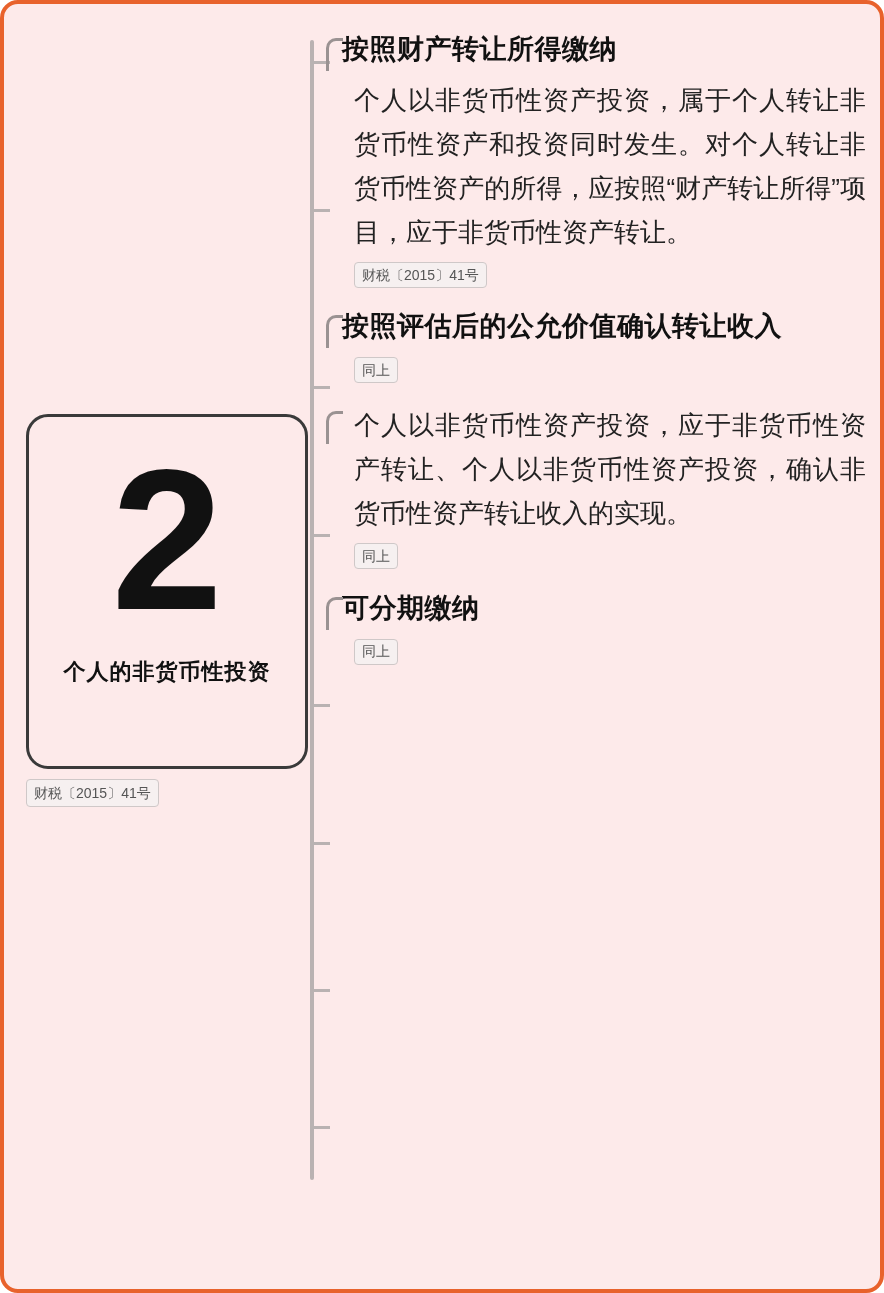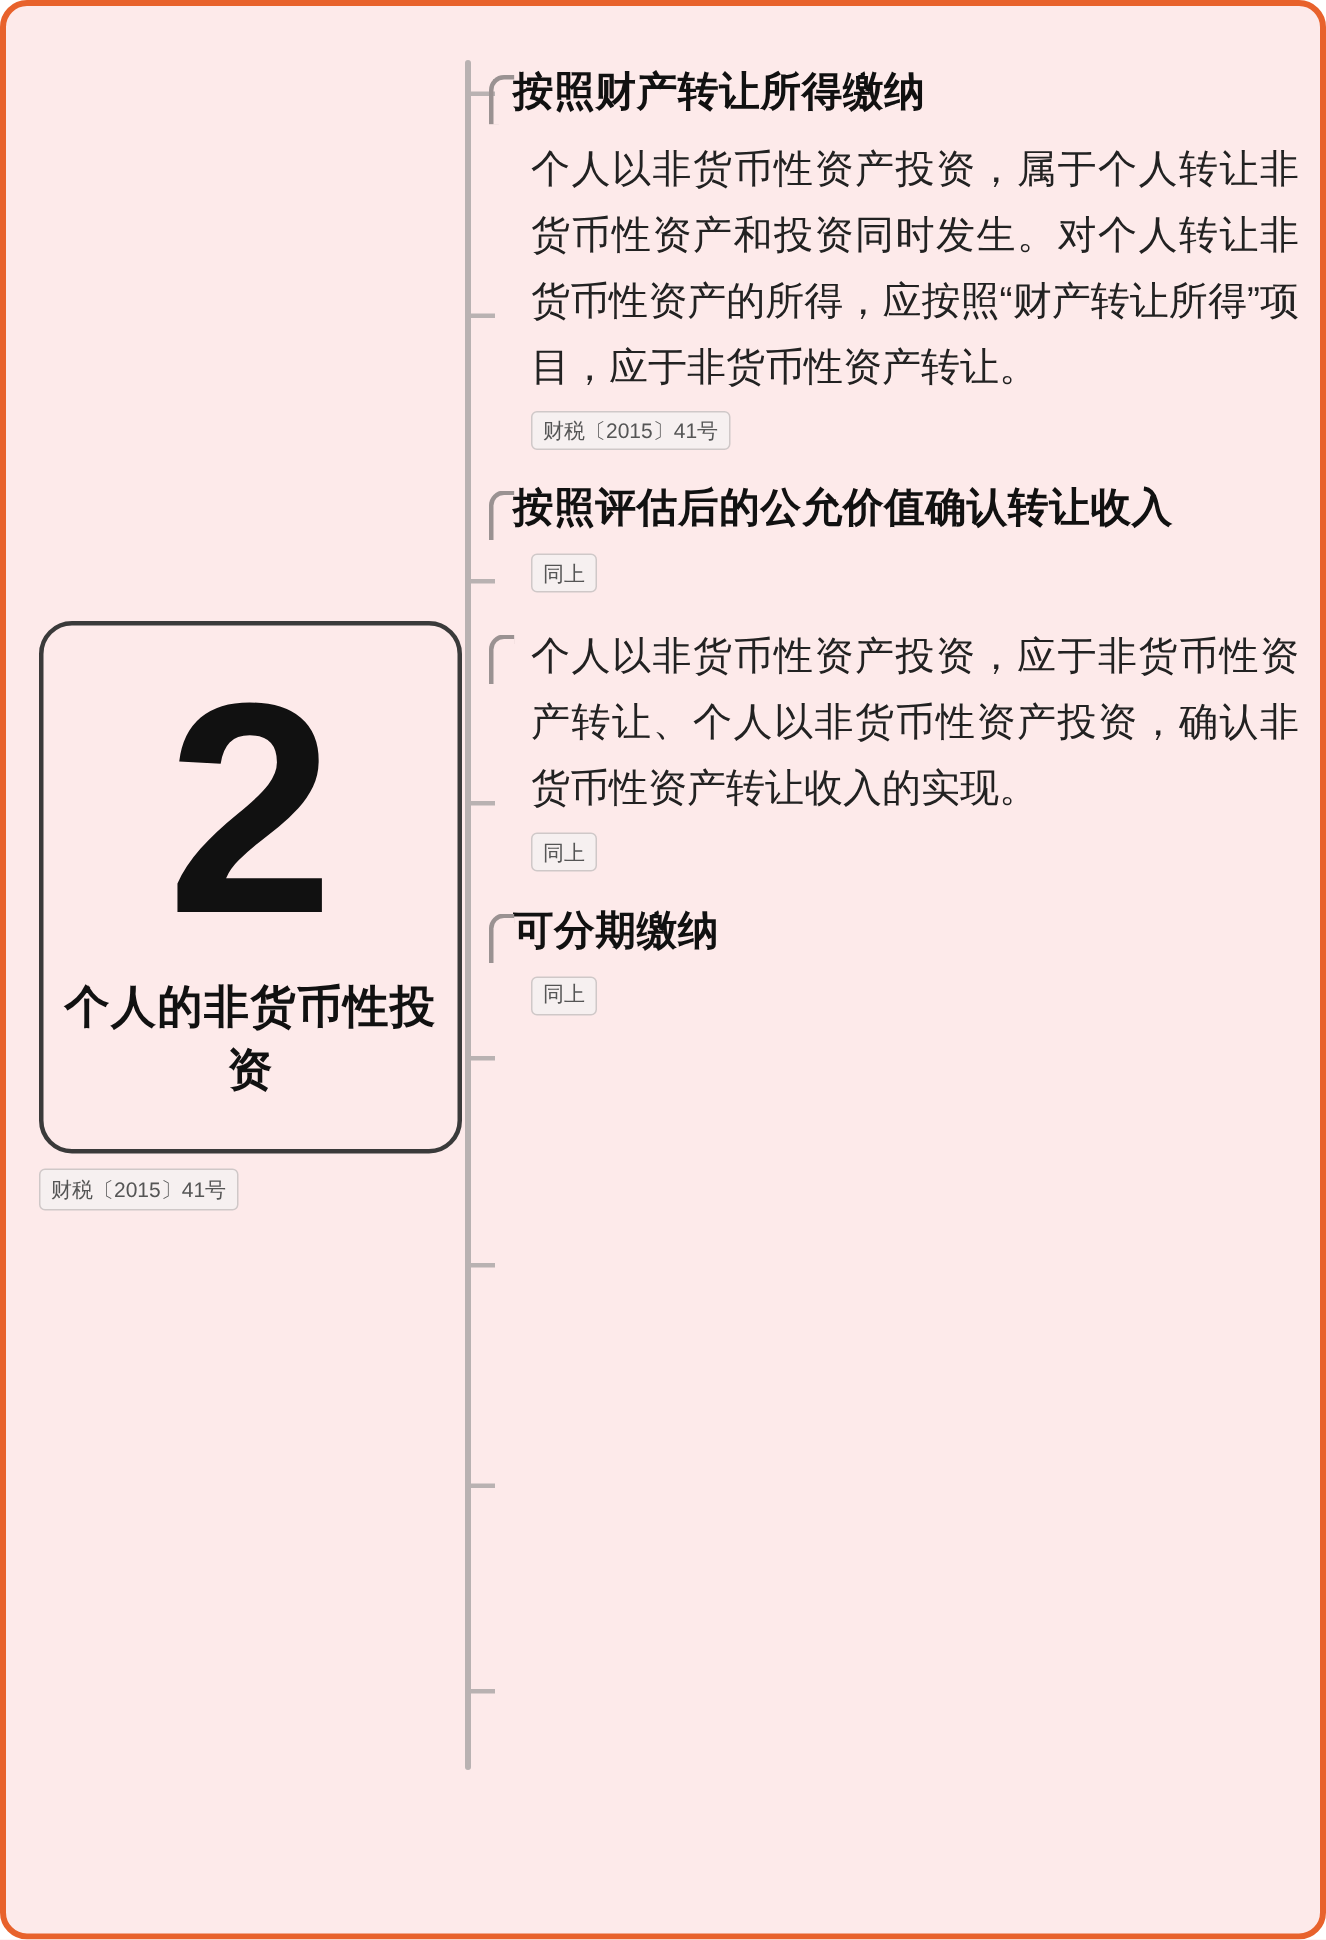--- a/index.html
+++ b/index.html
@@ -46,21 +46,21 @@
   }
   .root-number {
     font-size: 200px;
     line-height: 210px;
     font-weight: bold;
     color: #111111;
     font-family: "Liberation Sans", sans-serif;
   }
   .root-title {
     margin-top: 6px;
-    font-size: 30px;
+    font-size: 22px;
     line-height: 42px;
     font-weight: bold;
     color: #111111;
     text-align: center;
     letter-spacing: 1px;
   }
   .root-tag {
     margin-top: 10px;
     margin-left: 0px;
     display: inline-block;
@@ -131,21 +131,21 @@
     display: inline-block;
     font-size: 14px;
     line-height: 18px;
     color: #555555;
     background: #f6f0f0;
     border: 1px solid #cfc8c8;
     border-radius: 4px;
     padding: 3px 7px;
     margin: 2px 0 18px 12px;
   }
-  .b1 { margin-top: 12px; }
+  .b1 { margin-top: 0px; }
   .b2 { margin-top: 1px; }
   .b3 { margin-top: 2px; }
   .b4 { margin-top: 2px; font-family: Liberation Serif, serif; }
 </style>
 </head>
 <body>
 
 <div class="frame">
 
   <div class="root-wrap">

